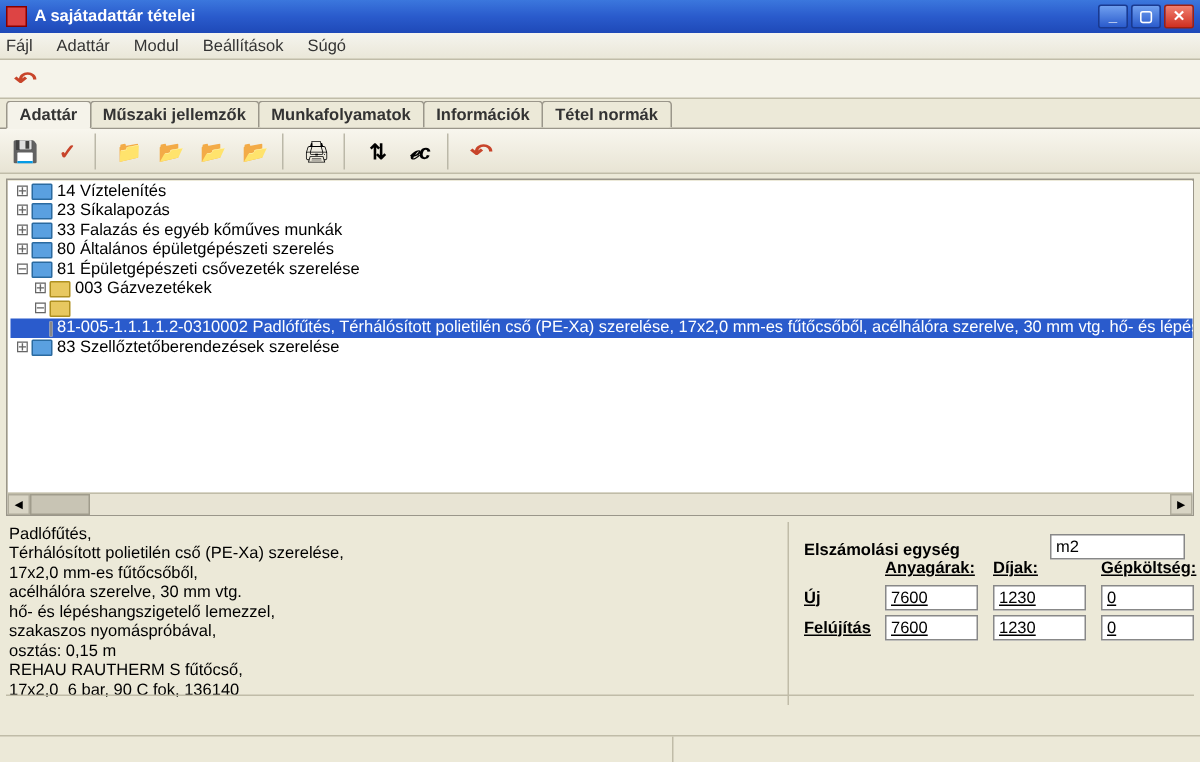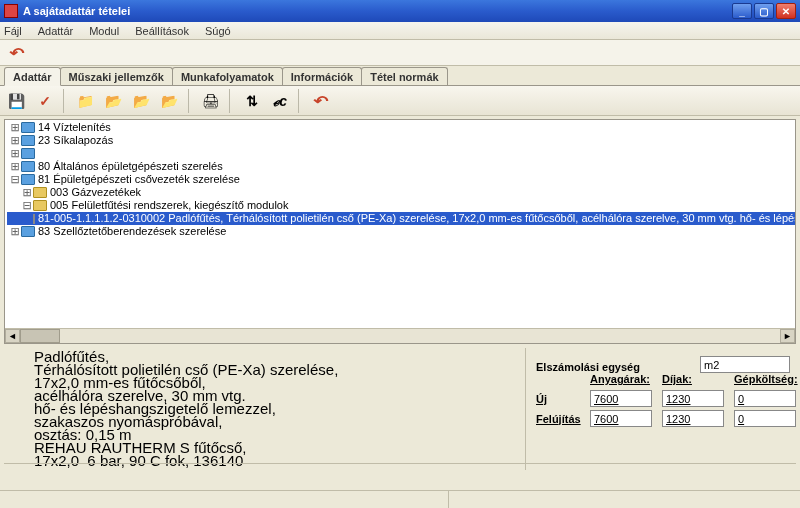--- a/index.html
+++ b/index.html
@@ -117,24 +117,23 @@
   .hscroll { position:absolute;left:0;right:0;bottom:0;height:15px;background:#e8e4d4;border-top:1px solid #c0bca8;display:flex;}
   .hscroll .arr{width:15px;background:#d8d4c4;border:1px solid #b0ac9c;display:flex;align-items:center;justify-content:center;font-size:9px;cursor:pointer;}
   .hscroll .track{flex:1;position:relative;}
   .hscroll .thumb{position:absolute;left:0;width:40px;top:0;bottom:0;background:#c8c4b4;border:1px solid #a09c8c;cursor:pointer;}
   .lower {
     display:flex; height:122px; margin-top:4px;
     background:#ece9d8;
   }
   .desc {
     flex:1; padding:2px 6px 2px 2px;
-    font-size:15px; color:#000;
+    font-size:11px; color:#000;
     line-height:13px;
     border-right:1px solid #c0bca8;
-    margin-left:28px;
   }
   .desc div { white-space:pre-wrap;}
   .pricepane {
     width: 270px; padding:4px 6px 2px 10px;
     font-size:11px;
   }
   .unitrow { display:flex;align-items:flex-end;margin-top:4px;}
   .unitrow label { flex:1; font-weight:bold;}
   .txtin {
     background:#fff;border:1px solid #888;
@@ -243,40 +242,40 @@
           <span>14 Víztelenítés</span>
         </div>
         <div class="tree-row i0">
           <span class="tw">⊞</span>
           <span class="folder"></span>
           <span>23 Síkalapozás</span>
         </div>
         <div class="tree-row i0">
           <span class="tw">⊞</span>
           <span class="folder"></span>
+          <span>33 Falazás és egyéb kőműves munkák</span>
         </div>
         <div class="tree-row i0">
           <span class="tw">⊞</span>
           <span class="folder"></span>
           <span>80 Általános épületgépészeti szerelés</span>
         </div>
         <div class="tree-row i0">
           <span class="tw">⊟</span>
           <span class="folder"></span>
           <span>81 Épületgépészeti csővezeték szerelése</span>
         </div>
         <div class="tree-row i1">
           <span class="tw">⊞</span>
           <span class="folder ylw"></span>
           <span>003 Gázvezetékek</span>
         </div>
         <div class="tree-row i1">
           <span class="tw">⊟</span>
           <span class="folder ylw"></span>
-          <span>005 Felületfűtési rendszerek, kiegészítő modulok</span>
         </div>
         <div class="tree-row i2 sel">
           <span class="tw"></span>
           <span class="leaf"></span>
           <span>81-005-1.1.1.1.2-0310002 Padlófűtés, Térhálósított polietilén cső (PE-Xa) szerelése, 17x2,0 mm-es fűtőcsőből, acélhálóra szerelve, 30 mm vtg.  hő- és lépéshangszigetelő lemezzel, sza</span>
         </div>
         <div class="tree-row i0">
           <span class="tw">⊞</span>
           <span class="folder"></span>
           <span>83 Szellőztetőberendezések szerelése</span>

